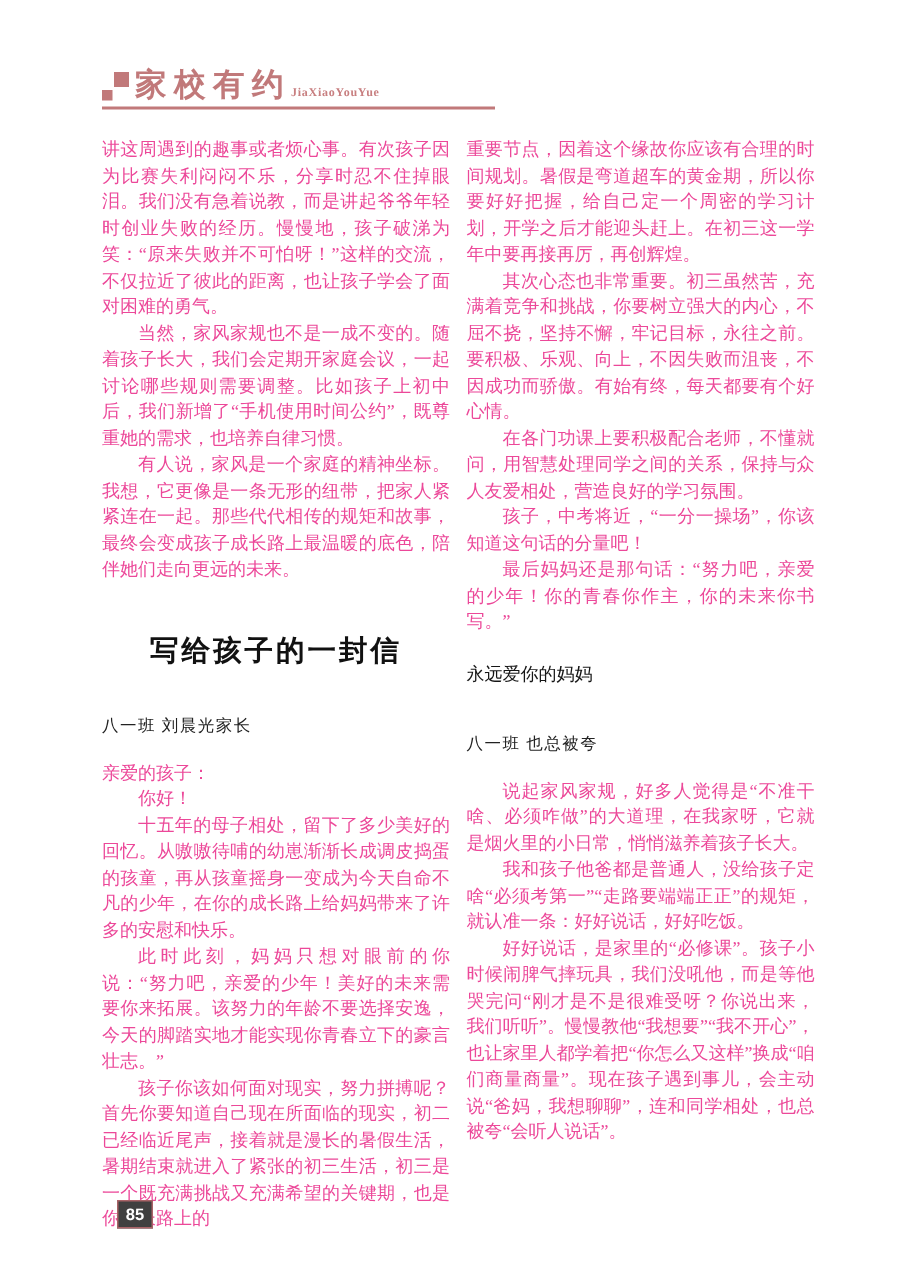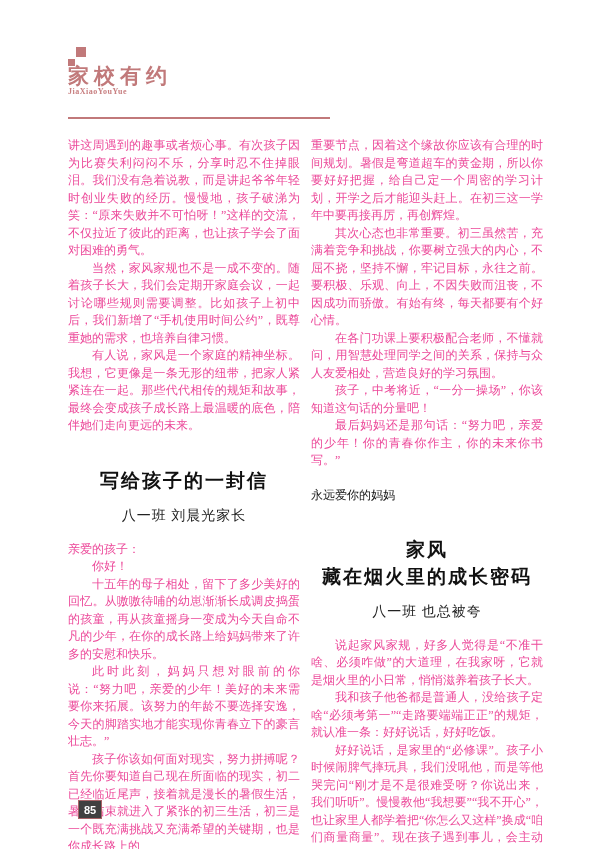--- a/index.html
+++ b/index.html
@@ -13,25 +13,24 @@
   }
   .page {
     position: absolute;
     top: 0; left: 0;
     width: 600px; height: 849px;
     padding: 46px 58px 0 68px;
   }
   
   .masthead {
     display: flex;
-    align-items: flex-start;
+    align-items: flex-end;
     width: 262px;
     border-bottom: 2px solid #c1797a;
-    padding-bottom: 20px;
-    flex-direction: column;
+    padding-bottom: 4px;
   }
   .logo-squares {
     position: relative;
     width: 18px; height: 20px;
     margin-right: 4px;
     flex: 0 0 auto;
   }
   .logo-squares .sq1 {
     position: absolute; top: 1px; right: 0;
     width: 10px; height: 10px;
@@ -78,25 +77,24 @@
     text-align: center;
     font-size: 19px;
     font-weight: bold;
     letter-spacing: 2px;
     line-height: 27px;
     color: #111;
   }
   .t1 { margin-top: 32px; }
   .t2 { margin-top: 30px; }
   .article-byline {
-    text-align: center;
-    font-size: 14px;
+    font-size: 11px;
     letter-spacing: 1px;
     color: #222;
-    margin-top: 13px;
+    margin-top: 28px;
     margin-bottom: 16px;
   }
   
   .signature-block {
     margin-top: 14px;
     padding-right: 8px;
   }
   .signature-block div {
     font-size: 12px;
     line-height: 22px;
@@ -154,24 +152,20 @@
       <p>重要节点，因着这个缘故你应该有合理的时间规划。暑假是弯道超车的黄金期，所以你要好好把握，给自己定一个周密的学习计划，开学之后才能迎头赶上。在初三这一学年中要再接再厉，再创辉煌。</p>
       <p class="indent">其次心态也非常重要。初三虽然苦，充满着竞争和挑战，你要树立强大的内心，不屈不挠，坚持不懈，牢记目标，永往之前。要积极、乐观、向上，不因失败而沮丧，不因成功而骄傲。有始有终，每天都要有个好心情。</p>
       <p class="indent">在各门功课上要积极配合老师，不懂就问，用智慧处理同学之间的关系，保持与众人友爱相处，营造良好的学习氛围。</p>
       <p class="indent">孩子，中考将近，“一分一操场”，你该知道这句话的分量吧！</p>
       <p class="indent">最后妈妈还是那句话：“努力吧，亲爱的少年！你的青春你作主，你的未来你书写。”</p>
 
       <div class="signature-block">
         <div>永远爱你的妈妈</div>
       </div>
 
-      <div class="article-title t2">
-        <div>家风</div>
-        <div>藏在烟火里的成长密码</div>
-      </div>
       <div class="article-byline">八一班  也总被夸</div>
 
       <p class="indent">说起家风家规，好多人觉得是“不准干啥、必须咋做”的大道理，在我家呀，它就是烟火里的小日常，悄悄滋养着孩子长大。</p>
       <p class="indent">我和孩子他爸都是普通人，没给孩子定啥“必须考第一”“走路要端端正正”的规矩，就认准一条：好好说话，好好吃饭。</p>
       <p class="indent">好好说话，是家里的“必修课”。孩子小时候闹脾气摔玩具，我们没吼他，而是等他哭完问“刚才是不是很难受呀？你说出来，我们听听”。慢慢教他“我想要”“我不开心”，也让家里人都学着把“你怎么又这样”换成“咱们商量商量”。现在孩子遇到事儿，会主动说“爸妈，我想聊聊”，连和同学相处，也总被夸“会听人说话”。</p>
 
     </div>
 
   </div>
 

